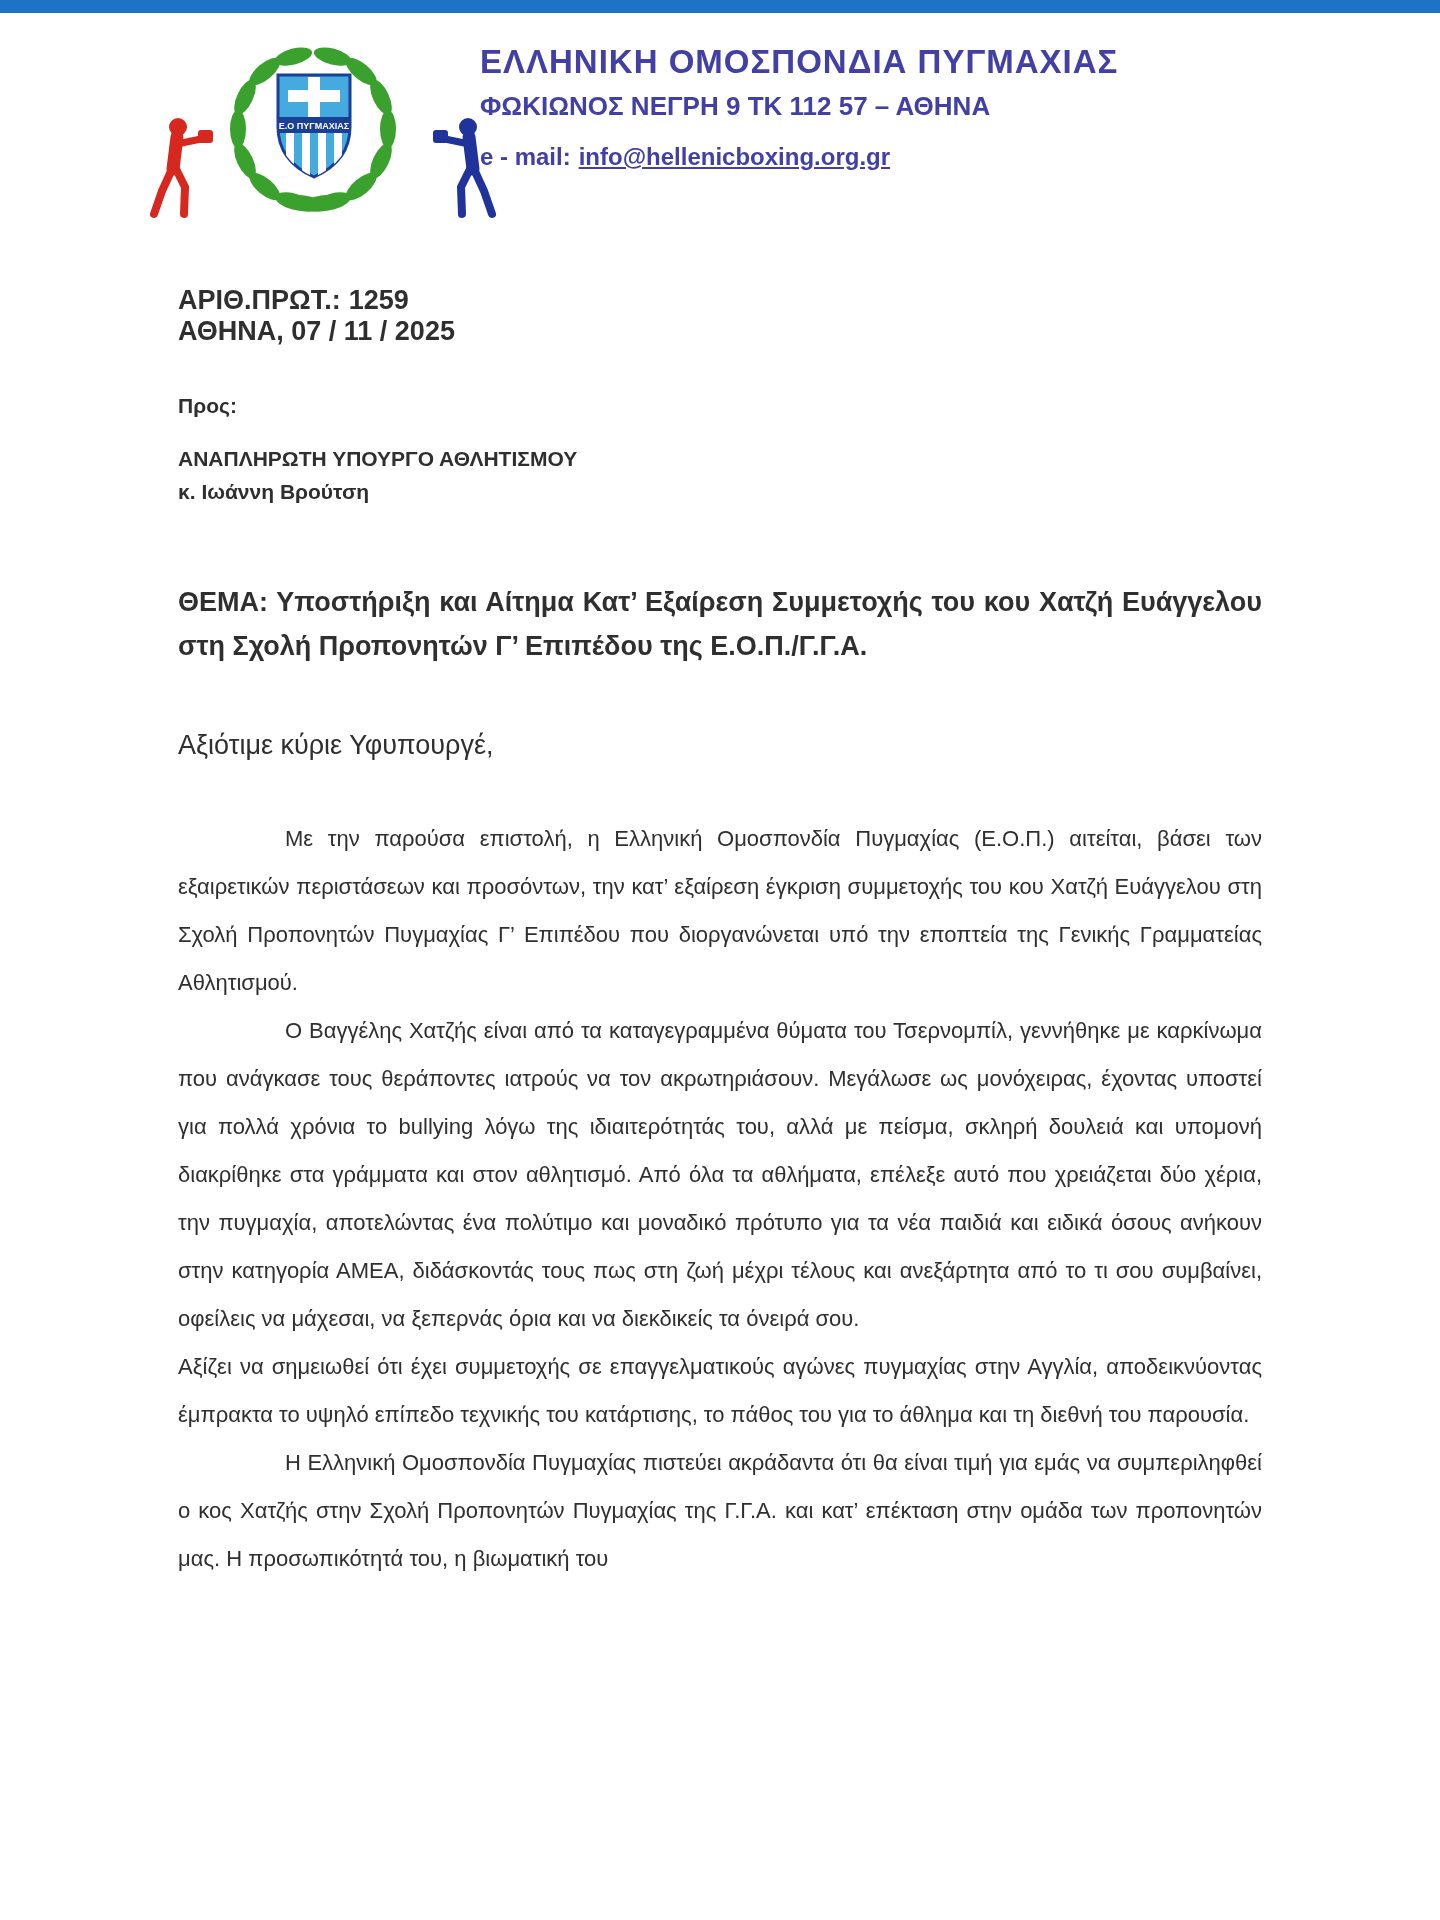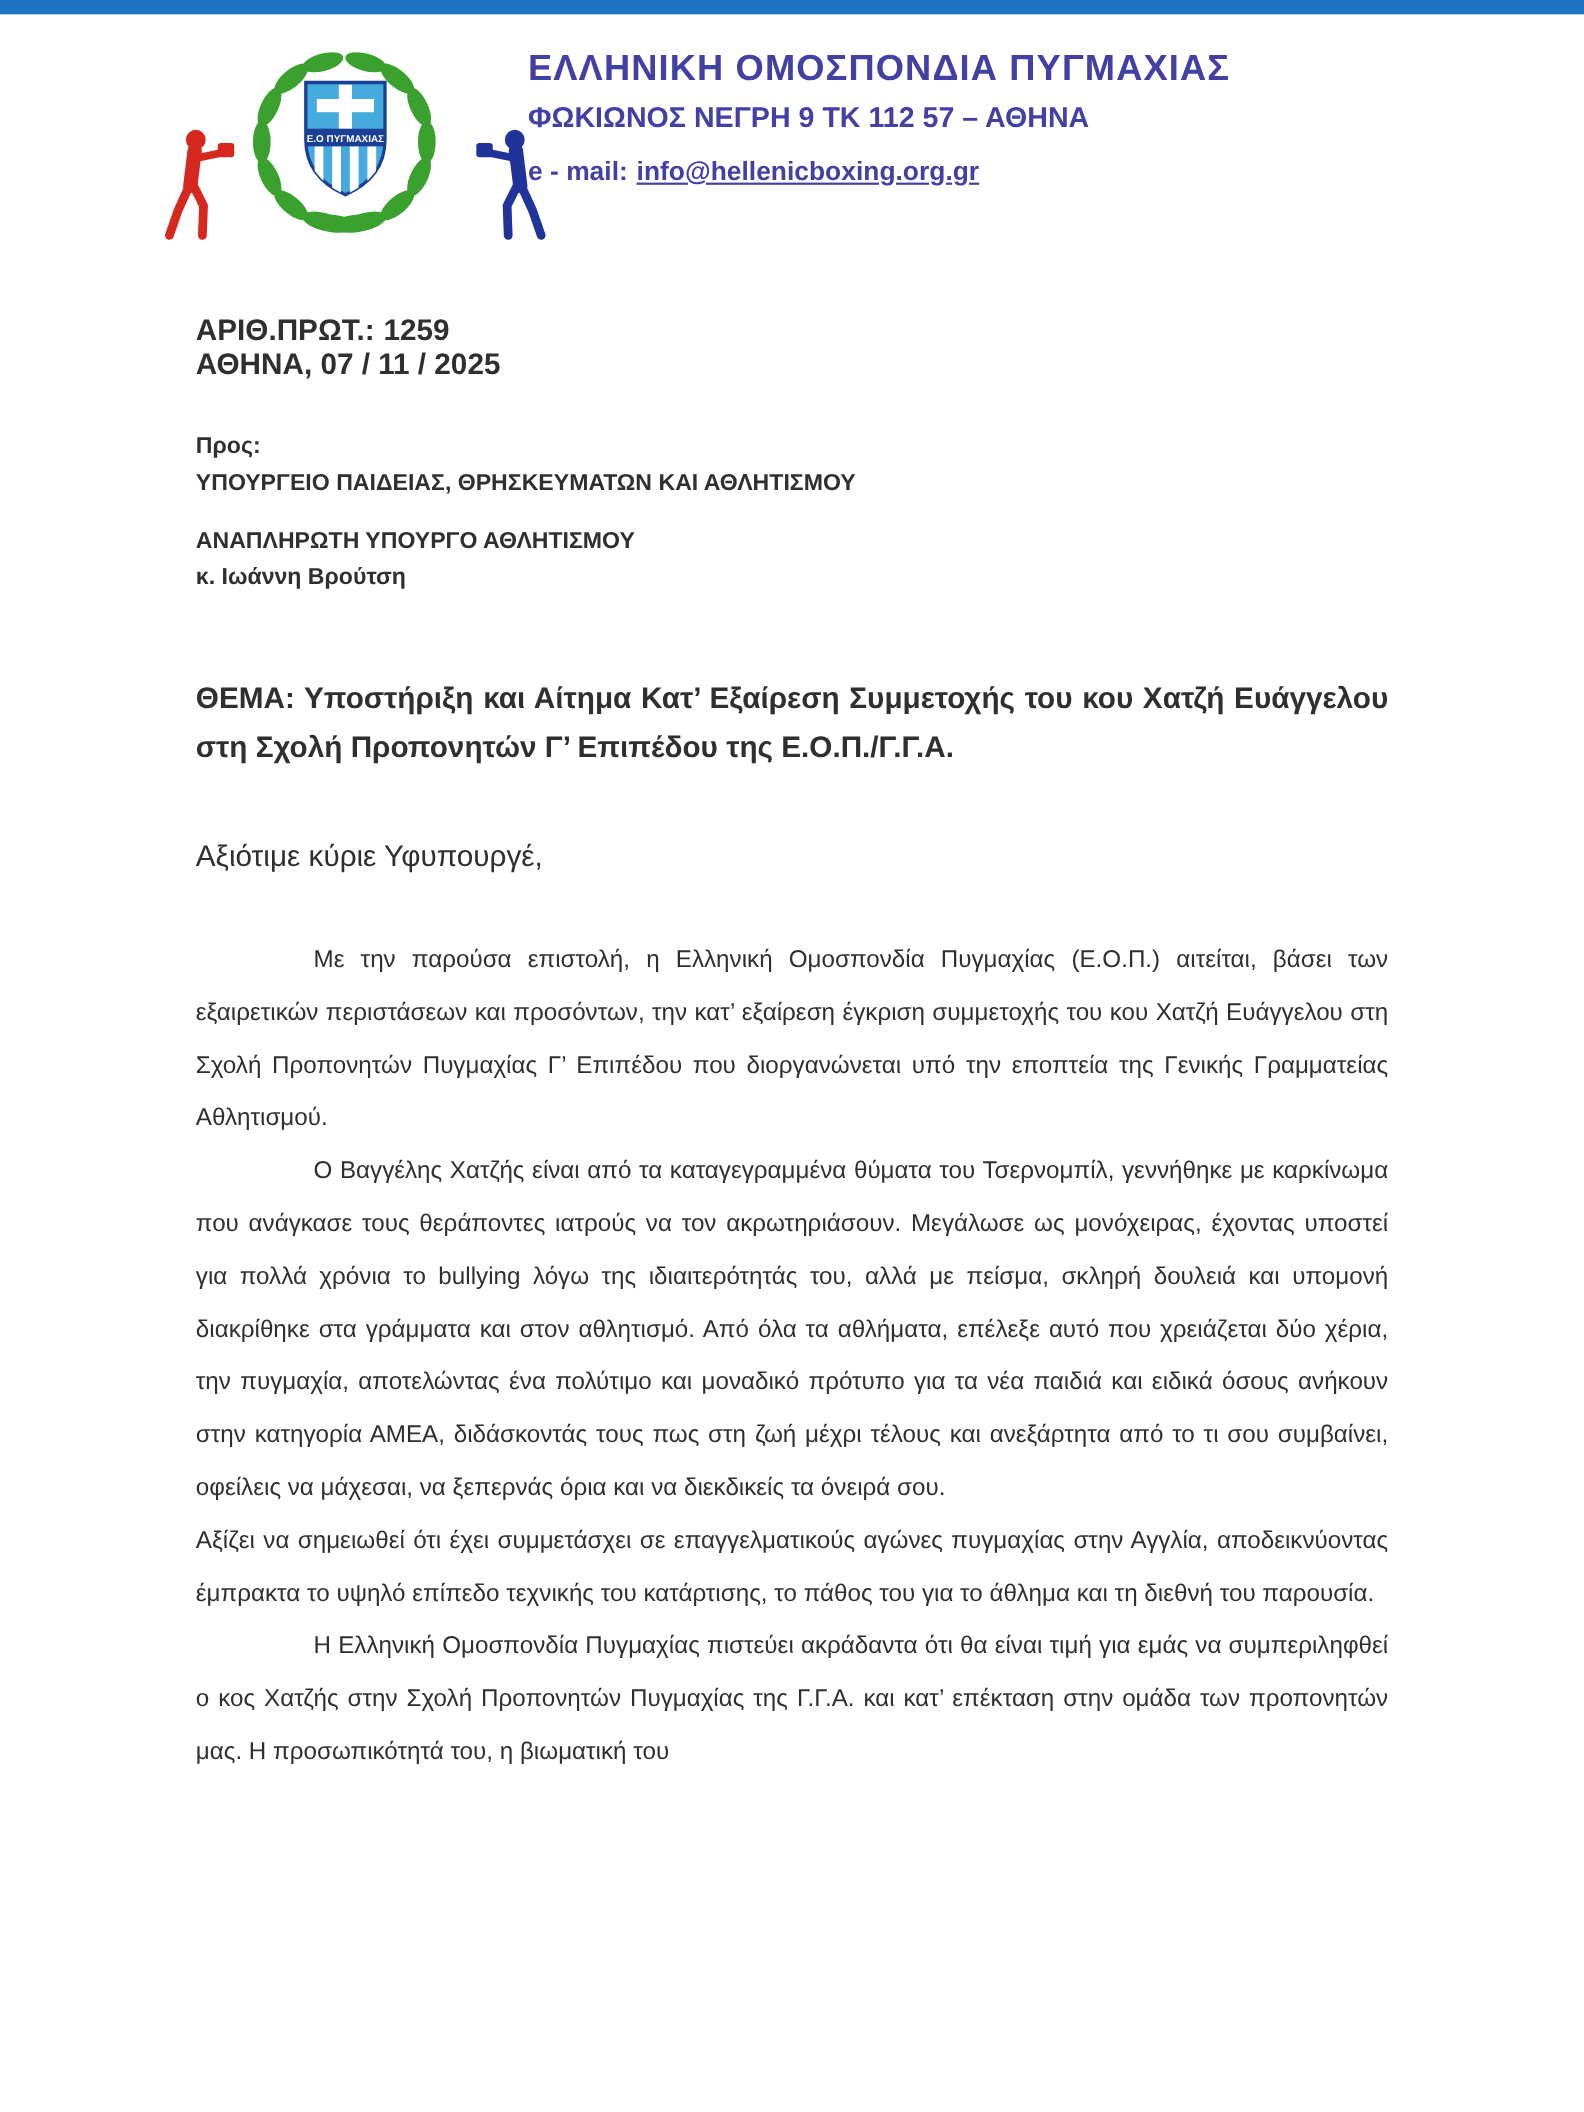--- a/index.html
+++ b/index.html
@@ -159,30 +159,29 @@
 
   <div class="meta-row">
     <div>
       <span>ΑΡΙΘ.ΠΡΩΤ.:</span><span class="meta-number">1259</span>
     </div>
     <div>ΑΘΗΝΑ, 07 / 11 / 2025</div>
   </div>
 
   <div class="recipient">
     <div>Προς:</div>
-    <div>ΥΠΟΥΡΓΕΙΟ ΠΑΙΔΕΙΑΣ, ΘΡΗΣΚΕΥΜΑΤΩΝ ΚΑΙ ΑΘΛΗΤΙΣΜΟΥ</div>
     <div class="recipient-gap"></div>
     <div>ΑΝΑΠΛΗΡΩΤΗ ΥΠΟΥΡΓΟ ΑΘΛΗΤΙΣΜΟΥ</div>
     <div>κ. Ιωάννη Βρούτση</div>
   </div>
 
   <div class="subject">ΘΕΜΑ: Υποστήριξη και Αίτημα Κατ’ Εξαίρεση Συμμετοχής του κου Χατζή Ευάγγελου στη Σχολή Προπονητών Γ’ Επιπέδου της Ε.Ο.Π./Γ.Γ.Α.</div>
 
   <div class="greeting">Αξιότιμε κύριε Υφυπουργέ,</div>
 
   <div class="body-text">
     <p class="para indent">Με την παρούσα επιστολή, η Ελληνική Ομοσπονδία Πυγμαχίας (Ε.Ο.Π.) αιτείται, βάσει των εξαιρετικών περιστάσεων και προσόντων, την κατ’ εξαίρεση έγκριση συμμετοχής του κου Χατζή Ευάγγελου στη Σχολή Προπονητών Πυγμαχίας Γ’ Επιπέδου που διοργανώνεται υπό την εποπτεία της Γενικής Γραμματείας Αθλητισμού.</p>
     <p class="para indent">Ο Βαγγέλης Χατζής είναι από τα καταγεγραμμένα θύματα του Τσερνομπίλ, γεννήθηκε με καρκίνωμα που ανάγκασε τους θεράποντες ιατρούς να τον ακρωτηριάσουν. Μεγάλωσε ως μονόχειρας, έχοντας υποστεί για πολλά χρόνια το bullying λόγω της ιδιαιτερότητάς του, αλλά με πείσμα, σκληρή δουλειά και υπομονή διακρίθηκε στα γράμματα και στον αθλητισμό. Από όλα τα αθλήματα, επέλεξε αυτό που χρειάζεται δύο χέρια, την πυγμαχία, αποτελώντας ένα πολύτιμο και μοναδικό πρότυπο για τα νέα παιδιά και ειδικά όσους ανήκουν στην κατηγορία ΑΜΕΑ, διδάσκοντάς τους πως στη ζωή μέχρι τέλους και ανεξάρτητα από το τι σου συμβαίνει, οφείλεις να μάχεσαι, να ξεπερνάς όρια και να διεκδικείς τα όνειρά σου.</p>
-    <p class="para">Αξίζει να σημειωθεί ότι έχει συμμετάσχει σε επαγγελματικούς αγώνες πυγμαχίας στην Αγγλία, αποδεικνύοντας έμπρακτα το υψηλό επίπεδο τεχνικής του κατάρτισης, το πάθος του για το άθλημα και τη διεθνή του παρουσία.</p>
+    <p class="para">Αξίζει να σημειωθεί ότι έχει συμμετοχής σε επαγγελματικούς αγώνες πυγμαχίας στην Αγγλία, αποδεικνύοντας έμπρακτα το υψηλό επίπεδο τεχνικής του κατάρτισης, το πάθος του για το άθλημα και τη διεθνή του παρουσία.</p>
     <p class="para indent">Η Ελληνική Ομοσπονδία Πυγμαχίας πιστεύει ακράδαντα ότι θα είναι τιμή για εμάς να συμπεριληφθεί ο κος Χατζής στην Σχολή Προπονητών Πυγμαχίας της Γ.Γ.Α. και κατ’ επέκταση στην ομάδα των προπονητών μας. Η προσωπικότητά του, η βιωματική του</p>
   </div>
 
 </div>
 
 </body></html>

